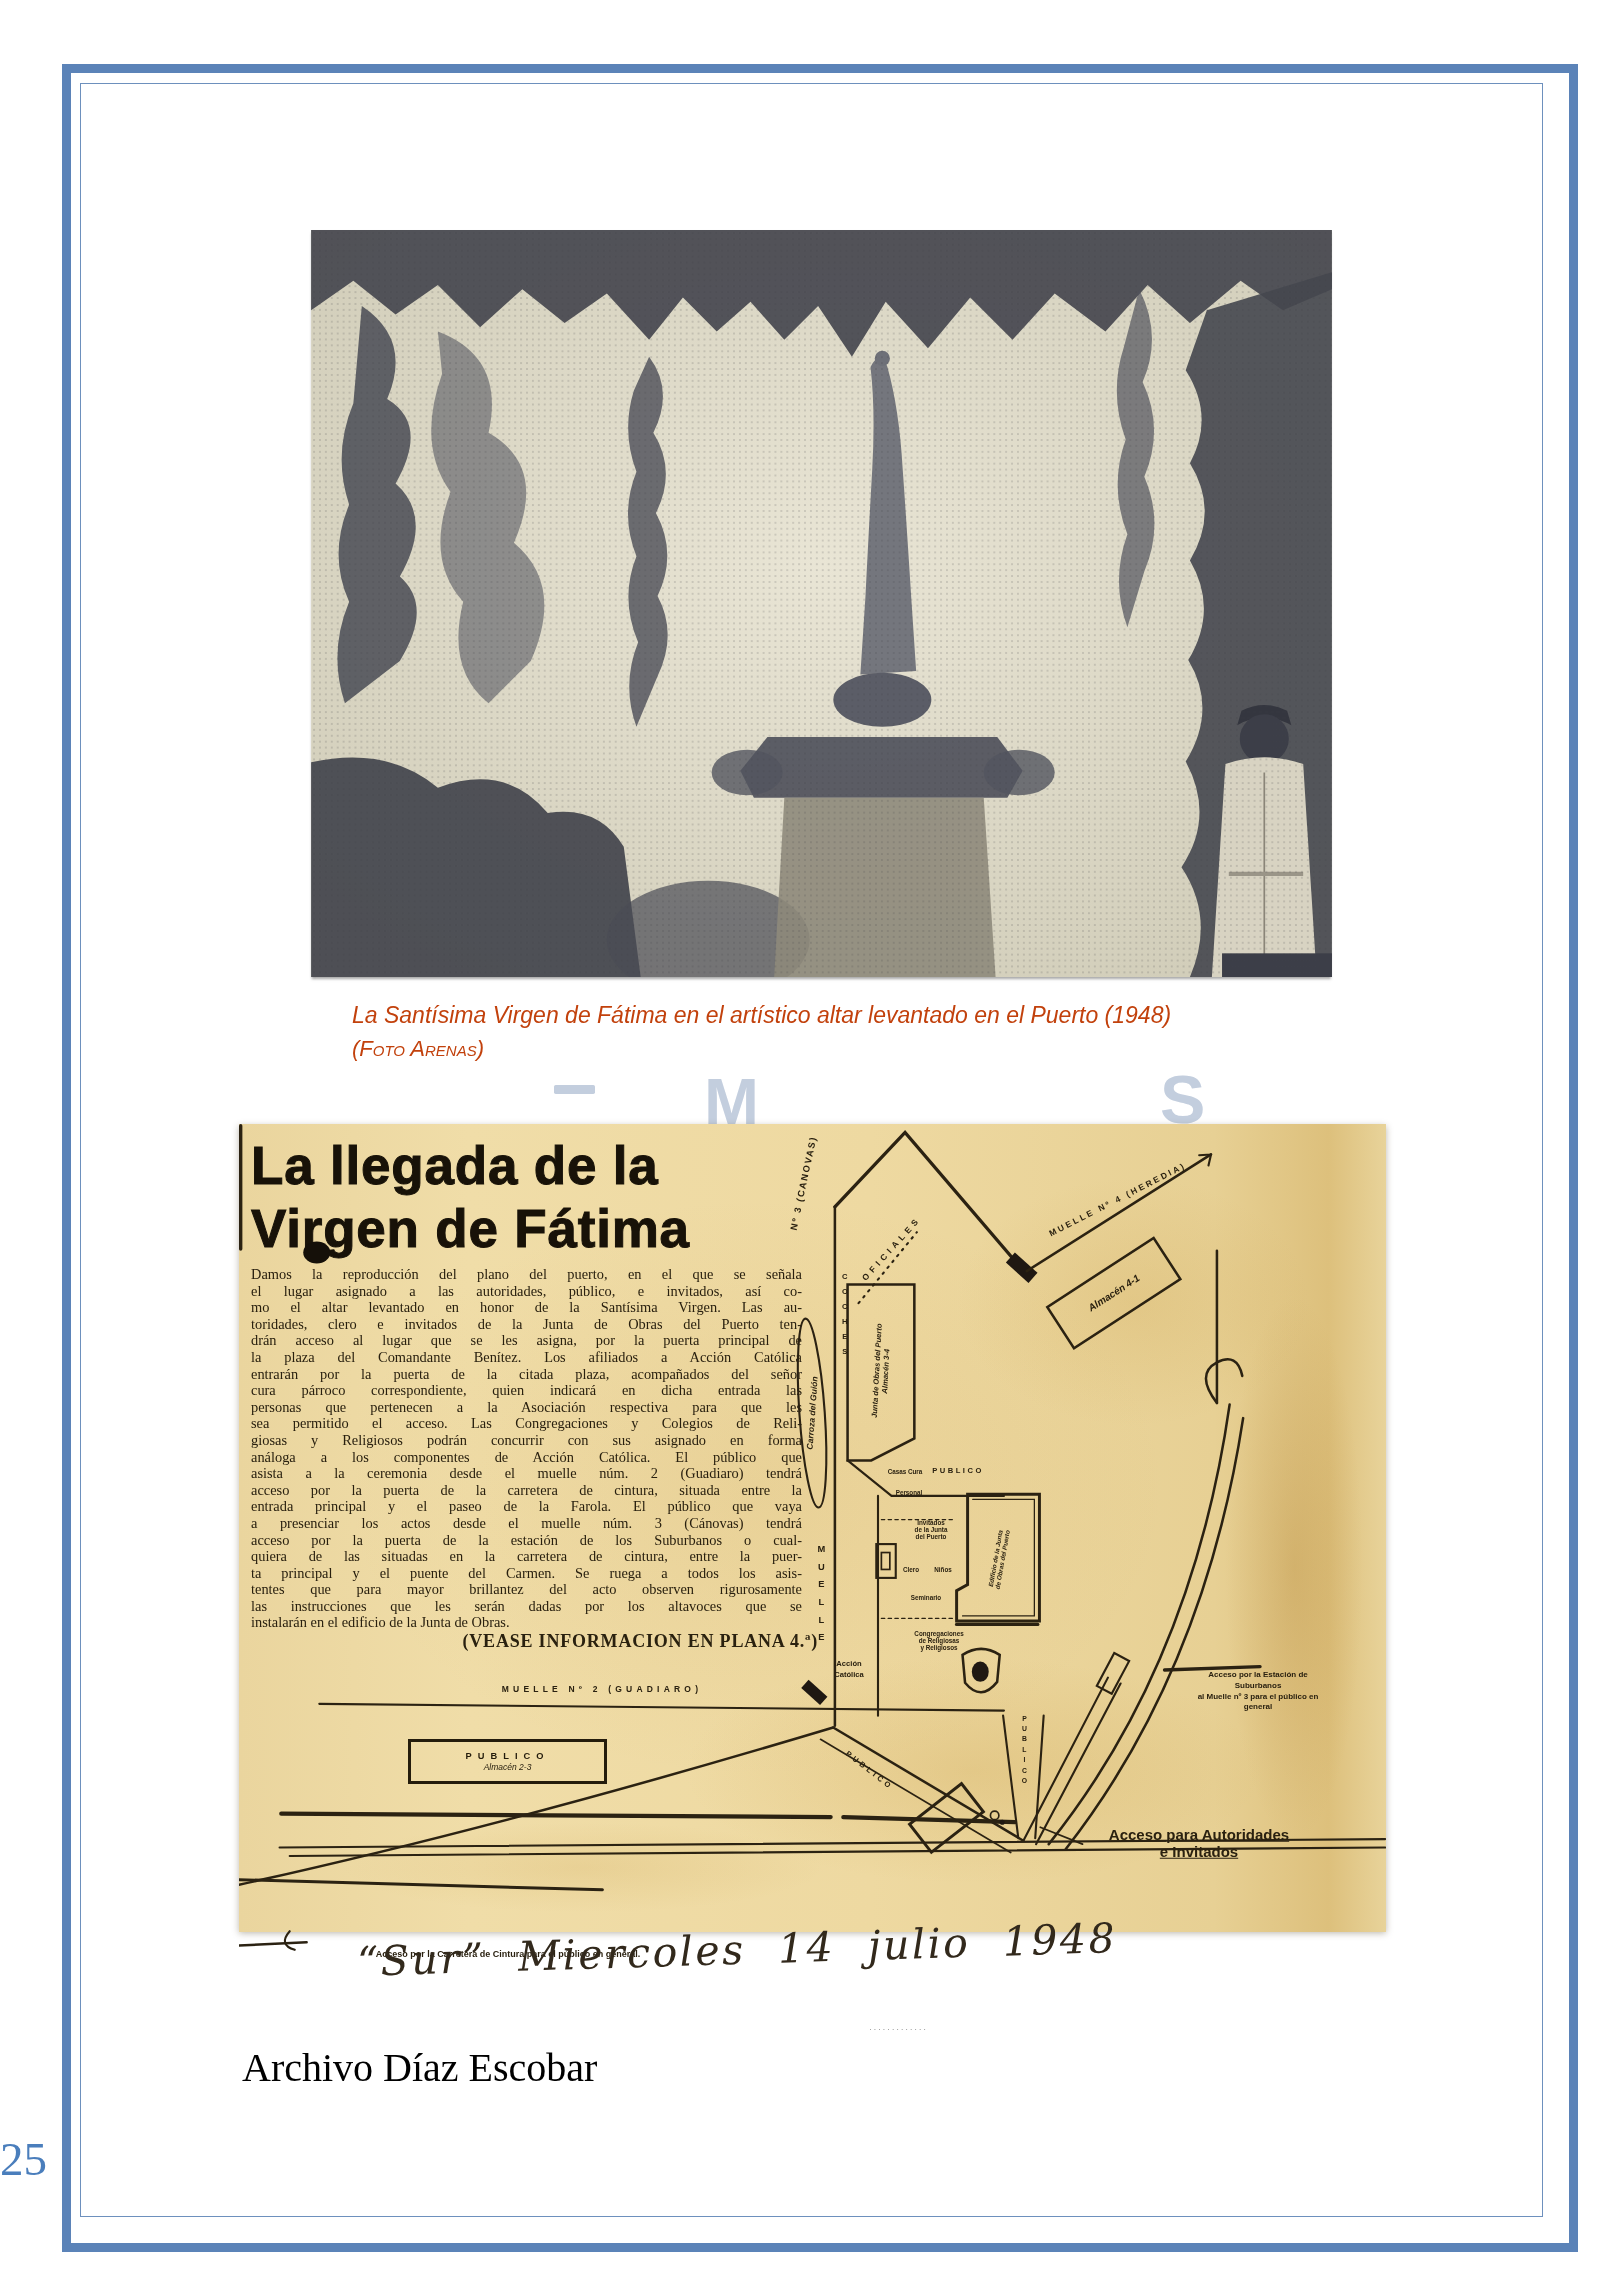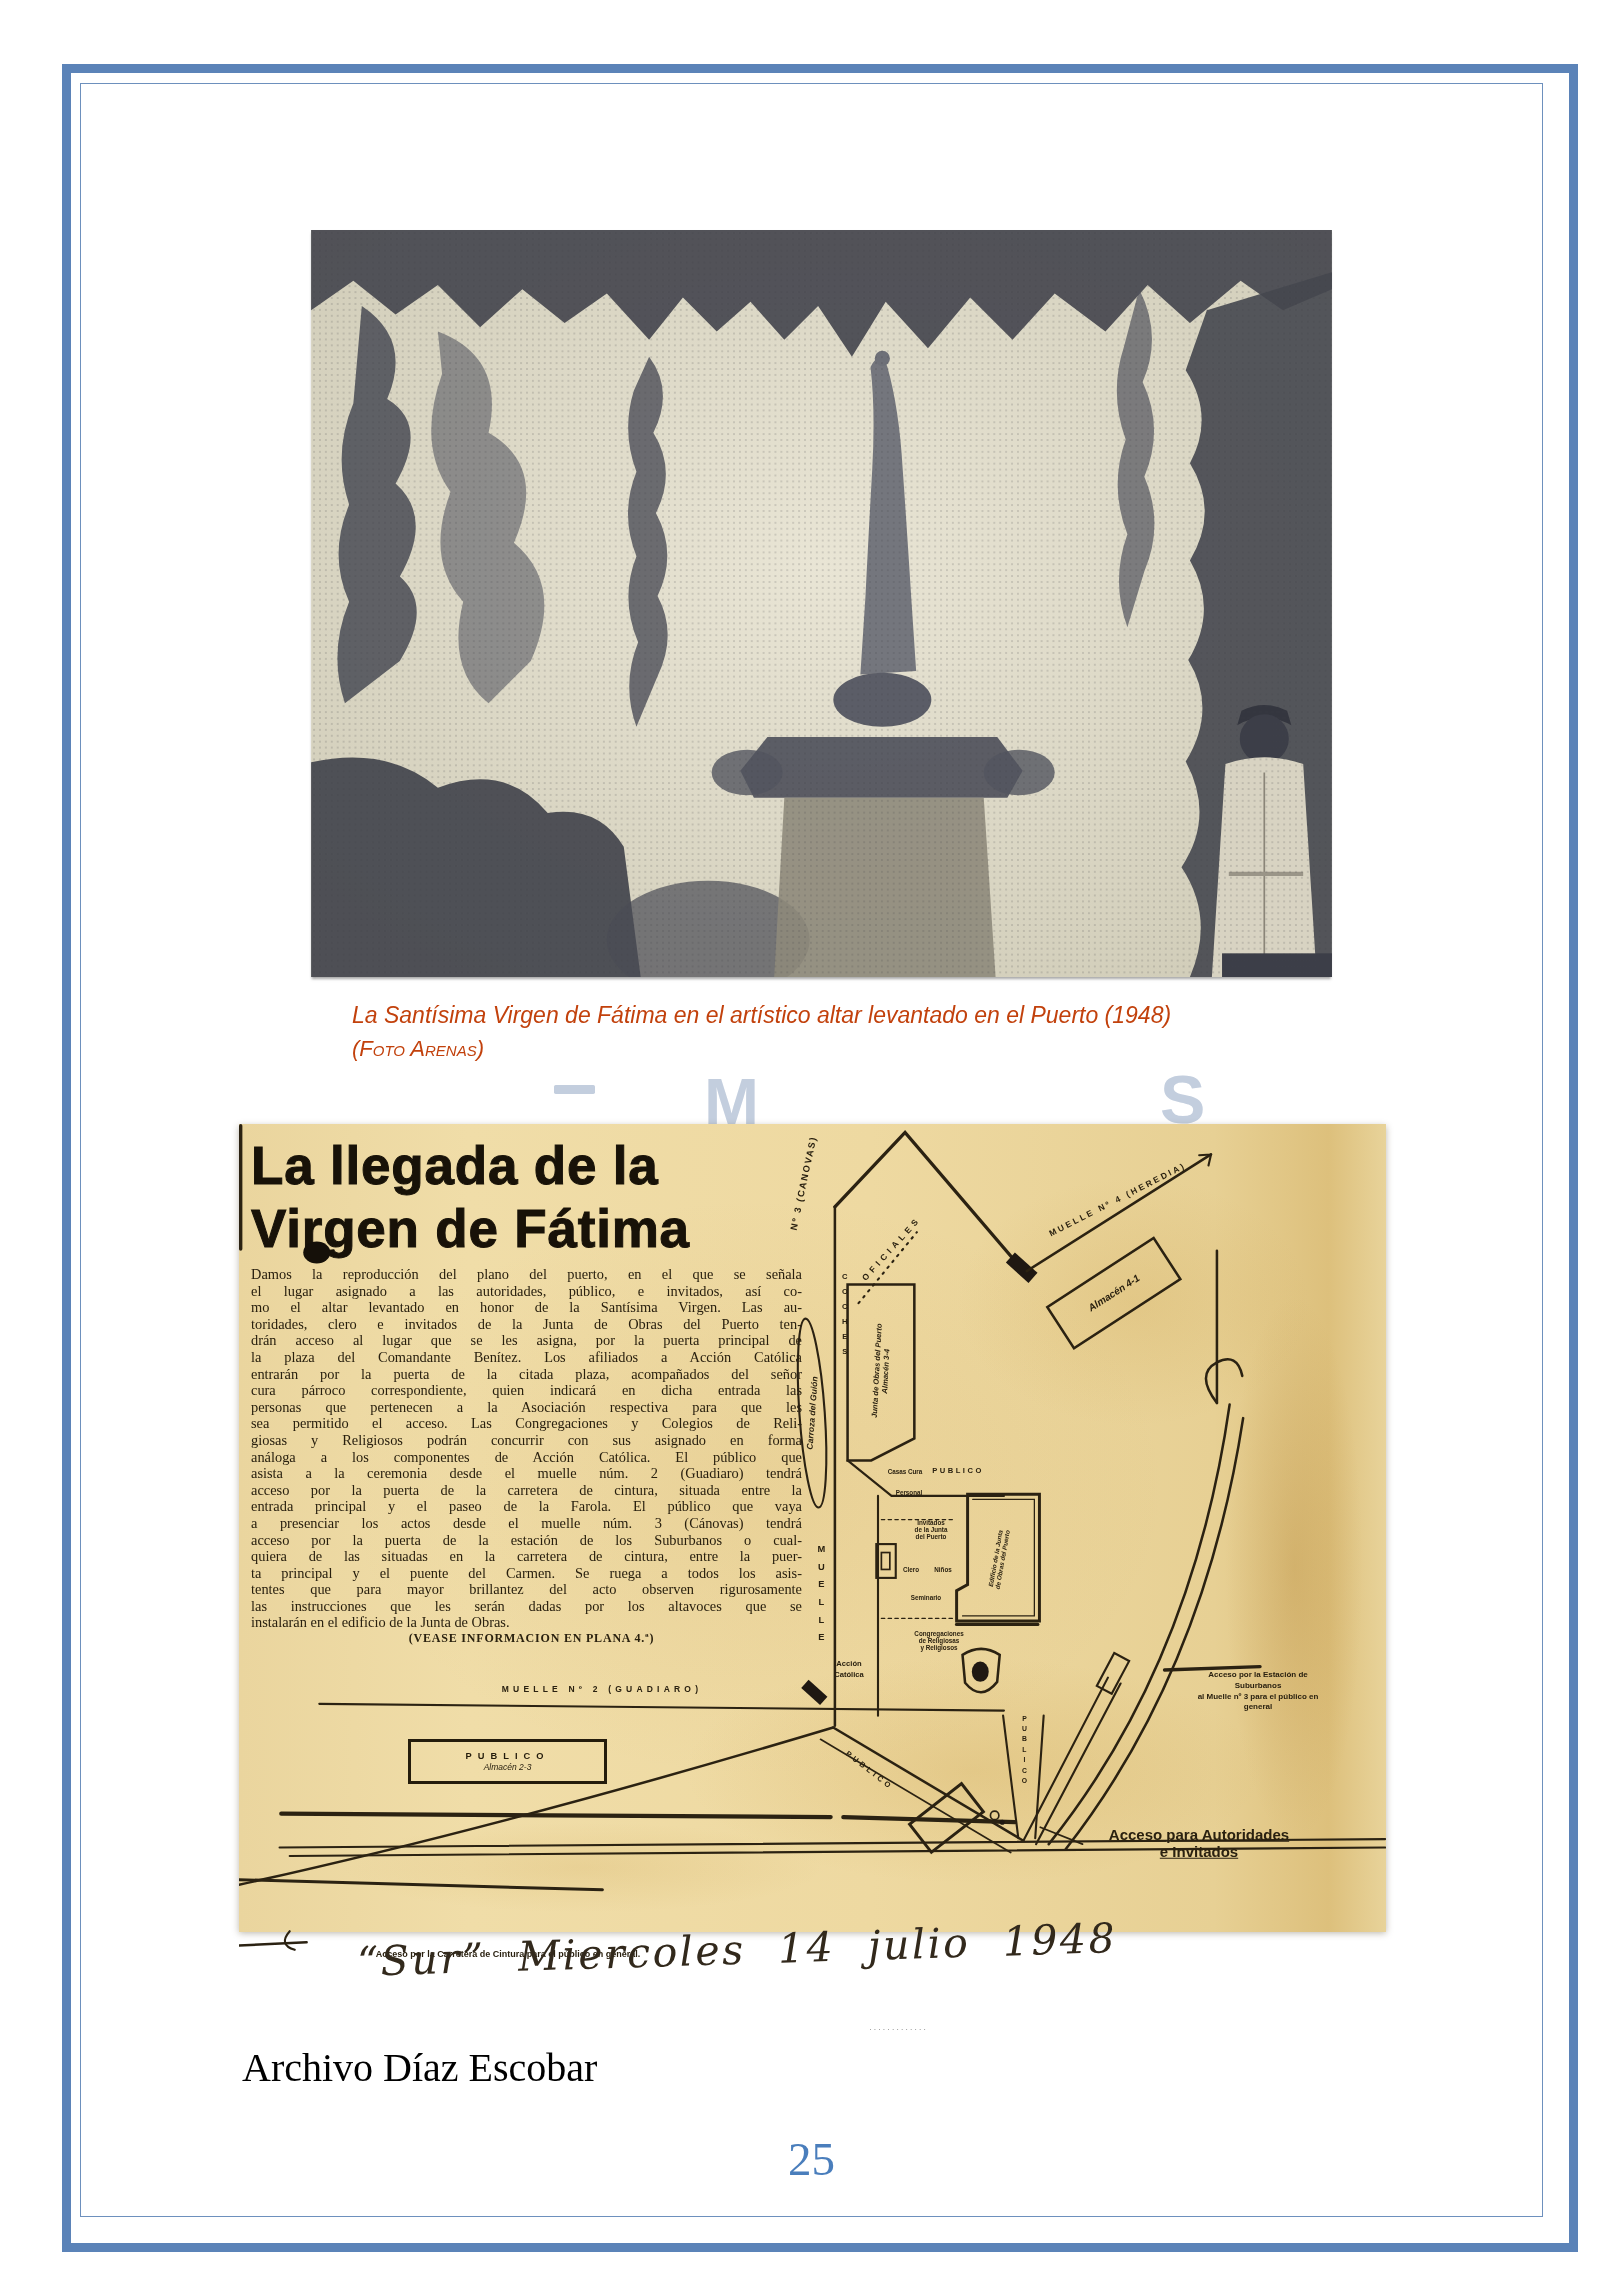--- a/index.html
+++ b/index.html
@@ -41,22 +41,22 @@
 
   .headline{position:absolute;left:12px;top:10px;font-weight:bold;font-size:53px;
             line-height:63px;color:#181208;letter-spacing:0.8px;
             -webkit-text-stroke:1px #181208;}
 
   #body-lines{position:absolute;left:12px;top:142px;width:551px;
               font-family:"Liberation Serif",serif;font-size:14.4px;color:#29200f;}
   .bline{height:16.6px;text-align:justify;text-align-last:justify;overflow:visible;}
   .bline.last{text-align-last:left;}
 
-  .infonote{position:absolute;left:17px;top:507px;width:551px;text-align:center;
-            padding-right:10px;font-family:"Liberation Serif",serif;font-size:12px;
+  .infonote{position:absolute;left:28px;top:507px;width:551px;text-align:right;
+            padding-right:10px;font-family:"Liberation Serif",serif;font-size:18px;
             font-weight:bold;color:#2a210f;letter-spacing:0.8px;}
 
   .mapsvg{position:absolute;inset:0;pointer-events:none;}
   #map-labels{position:absolute;inset:0;}
   .mlabel{position:absolute;white-space:pre-line;color:#2a2110;font-weight:bold;
           text-align:center;line-height:1.15;}
 
   .shed{position:absolute;left:169px;top:615px;width:199px;height:45px;
         border:3.4px solid #241c0c;display:flex;flex-direction:column;
         align-items:center;justify-content:center;color:#241c0c;box-sizing:border-box;}
@@ -65,21 +65,21 @@
 
   .handwritten{position:absolute;left:118px;top:802px;font-family:"DejaVu Serif",serif;
                font-style:italic;font-size:41px;color:#32291c;transform:rotate(-1.8deg);
                letter-spacing:2.5px;word-spacing:17px;}
 
   
   .dotmark{position:absolute;left:869px;top:2024px;font-size:8.5px;letter-spacing:1.7px;
            color:#8f8f8f;}
   .archive{position:absolute;left:242px;top:2044px;font-family:"Liberation Serif",serif;
            font-size:40px;color:#000;text-align:right;}
-  .pagenum{position:absolute;left:0;top:2132px;width:1623px;text-align:center;
+  .pagenum{position:absolute;left:0;top:2132px;width:1623px;
            font-family:"Liberation Serif",serif;font-size:47px;color:#4a7ebc;}
 </style>
 </head>
 <body>
 
 <div>
 
   <div class="frame-outer"></div>
   <div class="frame-inner"></div>
 

